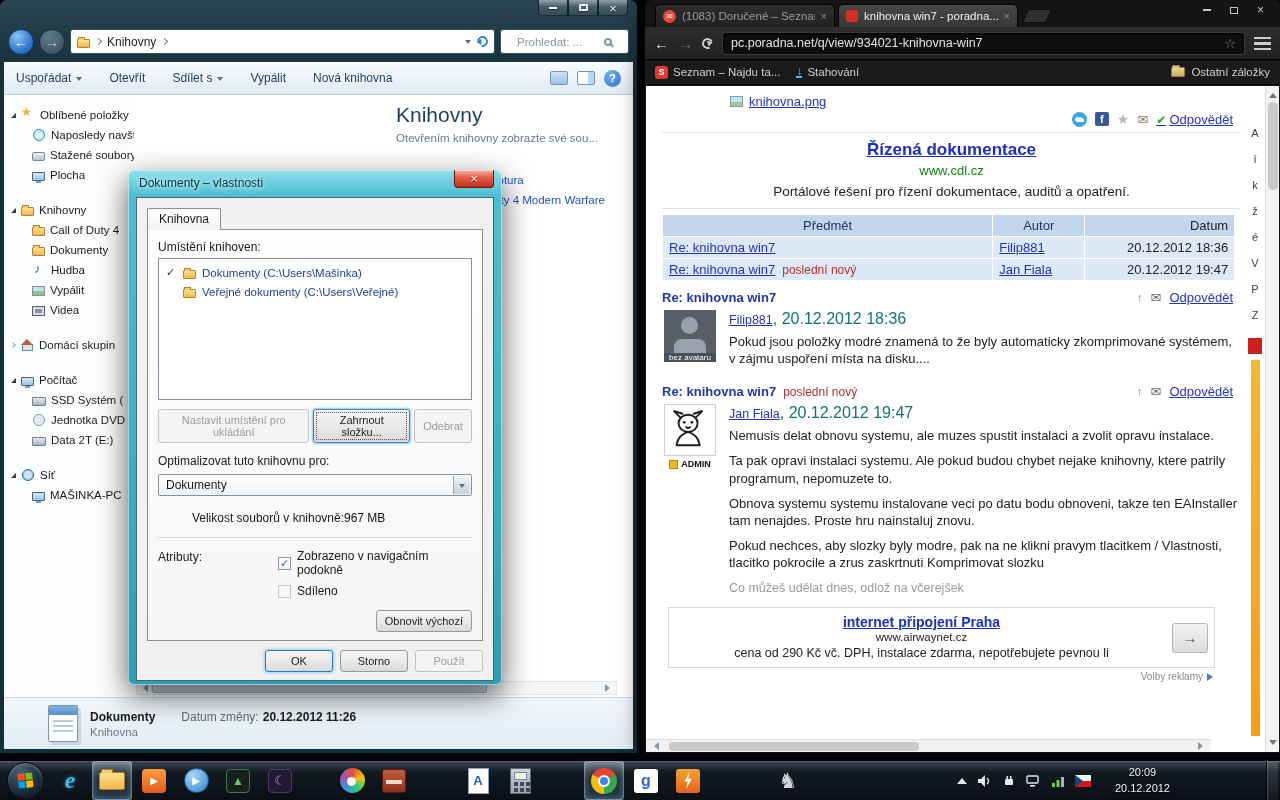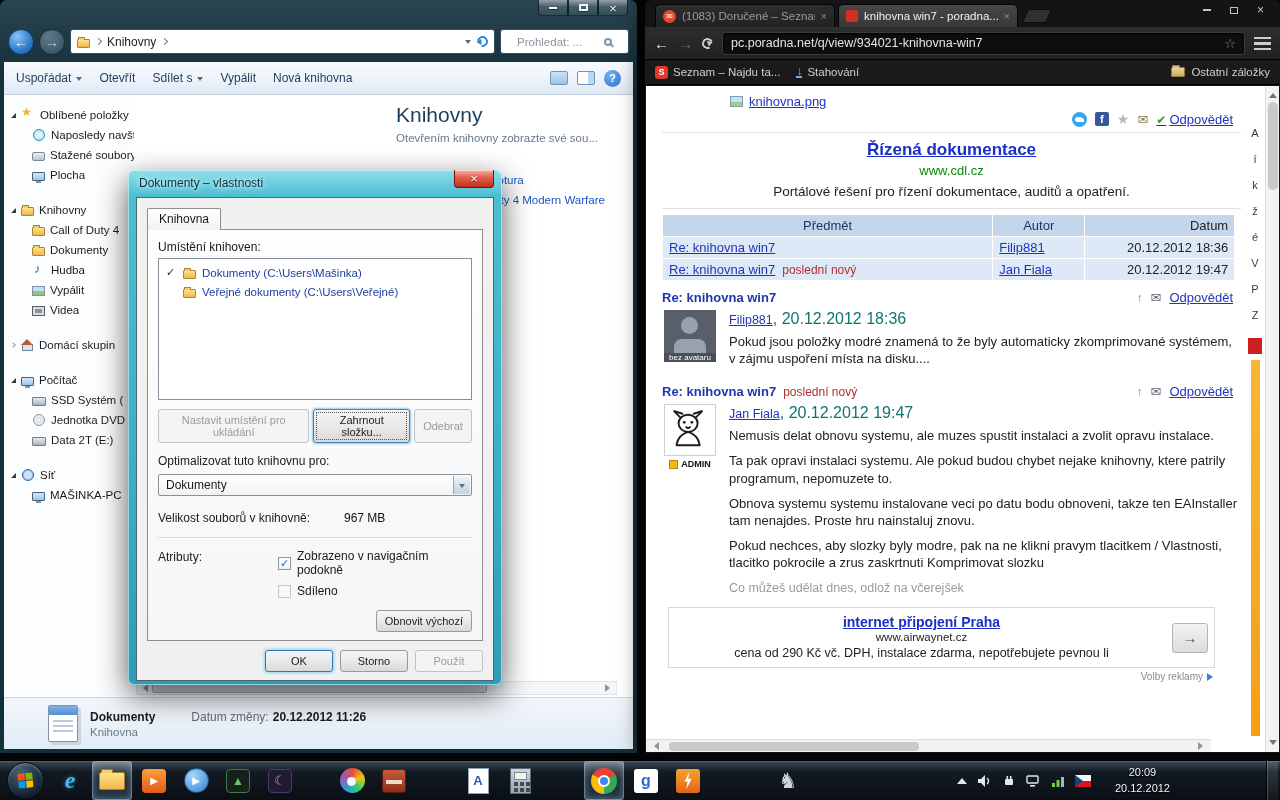--- a/index.html
+++ b/index.html
@@ -36,21 +36,21 @@
   .addr .spacer{flex:1;}
   .dd-caret{width:0;height:0;border:3.5px solid transparent;border-top:4.5px solid #5b6b7a;margin-top:4px;flex:none;}
   .refresh-ic{width:11px;height:11px;border:2px solid #2e83d6;border-left-color:transparent;border-radius:50%;position:relative;transform:rotate(-35deg);flex:none;}
   .refresh-ic::after{content:"";position:absolute;left:-5px;top:-2px;border:3px solid transparent;border-right:5px solid #2e83d6;transform:rotate(35deg);}
   .searchbox{width:129px;height:25px;background:#fff;border:1px solid #2f4f5c;border-radius:3px;display:flex;align-items:center;padding:0 16px;flex:none;}
   .searchbox input{border:none;outline:none;width:100%;font:11.5px "Liberation Sans","DejaVu Sans",sans-serif;color:#444;background:transparent;}
   .searchbox input::placeholder{color:#8b95a1;}
   .mag{width:8px;height:8px;border:2px solid #7d96ad;border-radius:50%;position:relative;flex:none;}
   .mag::after{content:"";position:absolute;width:5px;height:2px;background:#7d96ad;transform:rotate(45deg);right:-4px;bottom:-2px;}
   .exp-inner{position:absolute;left:4px;right:4px;top:62px;bottom:4px;background:#fff;display:flex;flex-direction:column;overflow:hidden;}
-  .exp-toolbar{height:16px;flex:none;background:linear-gradient(#f8fbfe,#ecf3fa 55%,#dfe9f3);border-bottom:1px solid #c2cfdd;display:flex;align-items:center;gap:17px;padding:16px 12px;font-size:12px;color:#1e3a5f;}
+  .exp-toolbar{height:16px;flex:none;background:linear-gradient(#f8fbfe,#ecf3fa 55%,#dfe9f3);border-bottom:1px solid #c2cfdd;display:flex;align-items:center;gap:27px;padding:16px 12px;font-size:12px;color:#1e3a5f;}
   .tbi{display:flex;align-items:center;gap:5px;white-space:nowrap;}
   .tb-right{margin-left:auto;display:flex;align-items:center;gap:9px;}
   .view-ic{width:18px;height:14px;background:linear-gradient(#cfe3f6,#9dc2e8);border:1px solid #6f94bd;border-radius:2px;}
   .prev-ic{width:18px;height:14px;border:1px solid #6f94bd;border-radius:2px;background:linear-gradient(90deg,#fff 60%,#bcd7f0 60%);}
   .help-ic{width:17px;height:17px;border-radius:50%;background:radial-gradient(circle at 35% 28%,#74b4f2,#2a6fd0);color:#fff;display:flex;align-items:center;justify-content:center;font-size:11px;font-weight:bold;}
   .help-ic::before{content:"?";}
   .exp-body{flex:1;display:flex;min-height:0;}
   .exp-side{width:130px;flex:none;background:#fbfdfe;padding:10px 0 0 7px;font-size:11.5px;color:#1b1b1b;overflow:hidden;}
   .snode{display:flex;align-items:center;gap:5px;height:20px;white-space:nowrap;overflow:hidden;}
   .sect{margin-top:15px;}
@@ -83,21 +83,21 @@
   .h-arr{width:0;height:0;border:4px solid transparent;flex:none;}
   .h-arr.l{border-right:5px solid #8795a5;}
   .h-arr.r{border-left:5px solid #8795a5;margin-left:auto;}
   .h-thumb{width:335px;height:10px;margin-left:4px;background:linear-gradient(#e9eef3,#c9d4df);border:1px solid #9fb0c0;border-radius:2px;}
   .exp-status{height:52px;flex:none;background:linear-gradient(#f2f6fb,#e2ecf5);border-top:1px solid #ccd9e6;display:flex;align-items:center;gap:12px;padding:0 12px 0 44px;}
   .doc-ic{width:30px;height:37px;background:#fff;border:1px solid #7d93ab;border-radius:2px;position:relative;box-shadow:3px 3px 0 #c7d6e6;flex:none;}
   .doc-ic::before{content:"";position:absolute;left:0;right:0;top:0;height:9px;background:linear-gradient(#7fb2e4,#5590cc);}
   .doc-ic::after{content:"";position:absolute;left:4px;right:4px;top:14px;height:2px;background:#b9c9d9;box-shadow:0 5px 0 #b9c9d9,0 10px 0 #b9c9d9;}
   .st-line1{display:flex;gap:26px;font-size:12px;align-items:baseline;}
   .st-name{font-weight:bold;color:#1b1b1b;}
-  .st-lbl{color:#5d6b79;margin-left:10px;}
+  .st-lbl{color:#5d6b79;}
   .st-val{color:#1b1b1b;font-weight:bold;margin-left:4px;}
   .st-type{font-size:11.5px;color:#6b7a88;margin-top:2px;}
 
   
   .dialog{position:absolute;left:128px;top:170px;width:374px;height:515px;border-radius:6px;z-index:10;
     background:linear-gradient(#8fdfeb,#4cbed2 26px,#3aafc4 60%,#2d9db3);
     box-shadow:0 10px 30px rgba(0,0,0,.65), inset 0 0 0 1px rgba(255,255,255,.5);padding:27px 8px 4px;}
   .dlg-title{position:absolute;top:0;left:0;right:0;height:26px;display:flex;align-items:center;padding-left:11px;
     font-size:12px;color:#07333f;text-shadow:0 0 4px #d8f4fa,0 0 9px #d8f4fa;}
   .dlg-close{position:absolute;top:0;right:8px;width:40px;height:18px;border-radius:0 0 4px 4px;
@@ -120,21 +120,21 @@
   .w7btn{font-family:inherit;font-size:11px;color:#222;padding:4px 8px;min-width:58px;text-align:center;
     background:linear-gradient(#f5f5f5,#ebebeb 45%,#d9d9d9);border:1px solid #9a9a9a;border-radius:3px;}
   .w7btn.dis{color:#9b9b9b;border-color:#c3c3c3;background:#f4f4f4;}
   .w7btn.foc{border-color:#3f83b8;box-shadow:0 0 2px 1px #8fc9ee;outline:1px dotted #555;outline-offset:-4px;}
   .w7btn.primary{border-color:#2a7ab6;box-shadow:0 0 3px 1px #8fd1f2;}
   .combo{height:22px;border:1px solid #86919c;border-radius:2px;background:linear-gradient(#fff,#f0f3f5);
     display:flex;align-items:center;padding-left:7px;position:relative;margin:2px 0 13px;font-size:12px;}
   .combo-btn{position:absolute;right:1px;top:1px;bottom:1px;width:17px;border-left:1px solid #98a6b2;
     background:linear-gradient(#f2f6f9,#d8e2ea 50%,#c3d2dd);display:flex;align-items:center;justify-content:center;}
   .sizerow{display:flex;margin:2px 0 12px;}
-  .sizelab{width:186px;flex:none;}
+  .sizelab{width:186px;flex:none;text-align:right;}
   .sizeval{font-weight:normal;color:#111;}
   .dsep{border:none;border-top:1px solid #d9d9d9;box-shadow:0 1px 0 #fff;margin:0 0 11px;}
   .attrrow{display:flex;}
   .attrlab{width:120px;flex:none;padding-top:1px;}
   .cbcol{display:flex;flex-direction:column;gap:7px;}
   .cbrow{display:flex;align-items:center;gap:6px;}
   .cb{width:13px;height:13px;border:1px solid #8a97a3;background:linear-gradient(#fff,#eef2f5);flex:none;
     display:flex;align-items:center;justify-content:center;font-size:11px;color:#2d5f9e;font-weight:bold;}
   .cb.on::before{content:"✓";}
   .cb.dis{border-color:#c5c5c5;background:#f7f7f7;}

